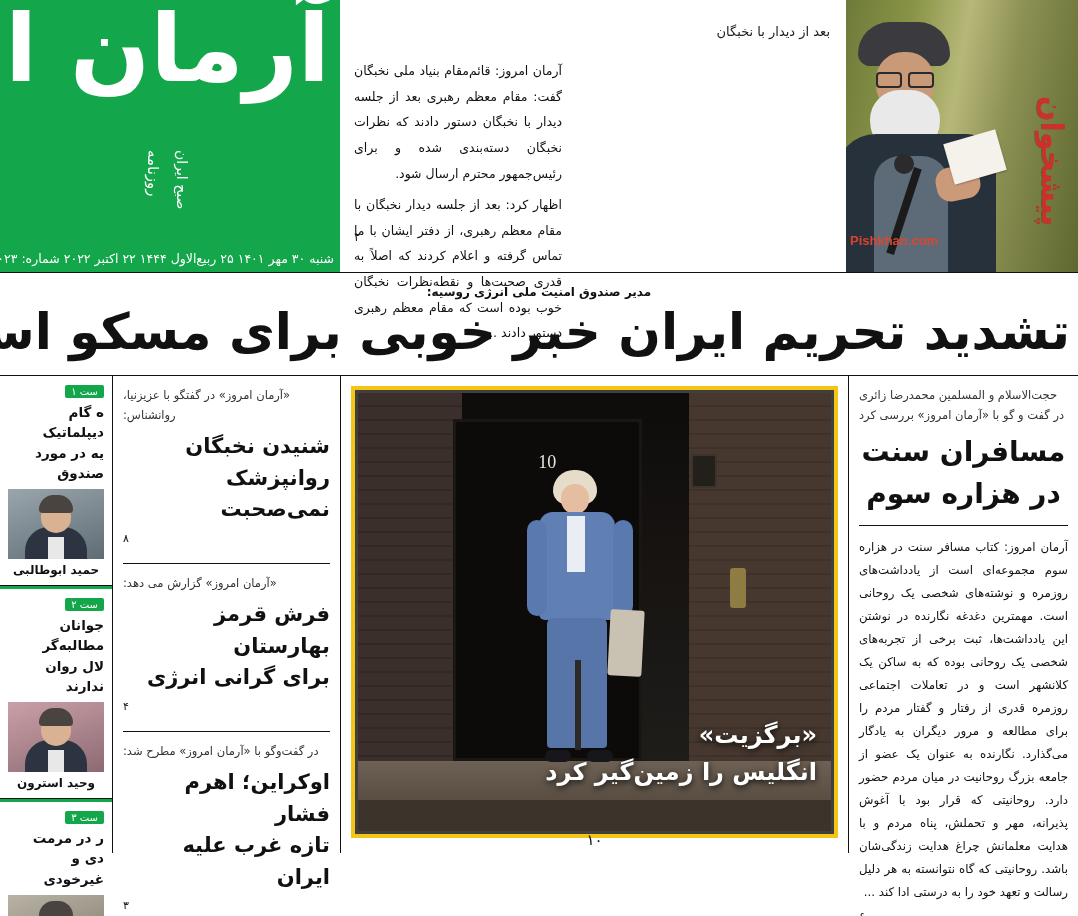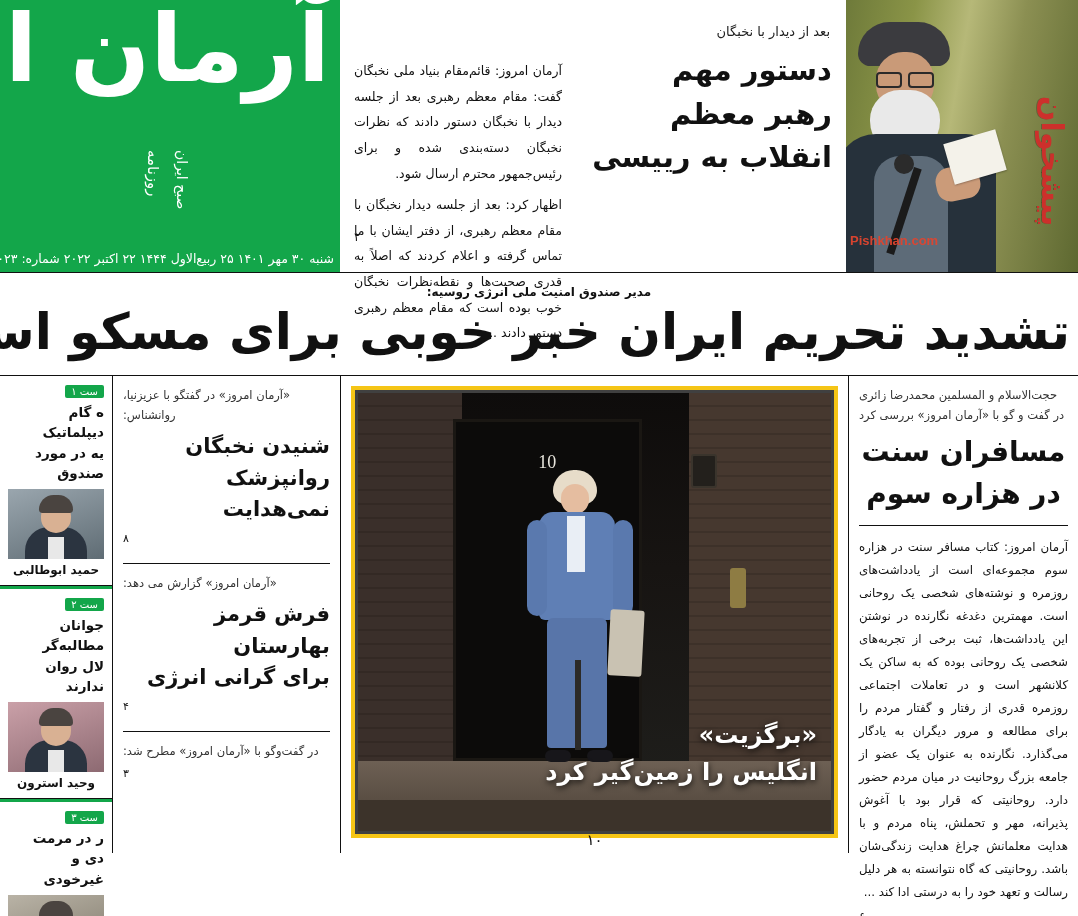--- a/index.html
+++ b/index.html
@@ -344,24 +344,20 @@
         <div class="mic-head"></div>
         <div class="hand"></div>
         <div class="paper"></div>
       </div>
       <div class="wm-red">پیشخوان</div>
       <div class="wm-site">Pishkhan.com</div>
     </div>
 
     <div class="top-head">
       <div class="kicker">بعد از دیدار با نخبگان</div>
-      <div class="top-title">
-        <span class="l2">دستور مهم</span>
-        <span class="l2">رهبر معظم انقلاب به رییسی</span>
-      </div>
     </div>
 
     <div class="top-lead">
       <div>آرمان امروز: قائم‌مقام بنیاد ملی نخبگان گفت: مقام معظم رهبری بعد از جلسه دیدار با نخبگان دستور دادند که نظرات نخبگان دسته‌بندی شده و برای رئیس‌جمهور محترم ارسال شود.</div>
       <div style="height:6px"></div>
       <div>اظهار کرد: بعد از جلسه دیدار نخبگان با مقام معظم رهبری، از دفتر ایشان با ما تماس گرفته و اعلام کردند که اصلاً به قدری صحبت‌ها و نقطه‌نظرات نخبگان خوب بوده است که مقام معظم رهبری دستور دادند ...</div>
       <div class="page-num">٢</div>
     </div>
 
     <div class="masthead">
@@ -428,34 +424,38 @@
         </div>
       </div>
       <div class="photo-pnum">١٠</div>
     </div>
 
     <div class="col col-left">
       <div class="item">
         <div class="item-kicker">«آرمان امروز» در گفتگو با عزیز‌نیا، روانشناس:</div>
         <div class="item-title">
           <span style="display:block">شنیدن نخبگان</span>
-          <span style="display:block">روانپزشک نمی‌هدایت</span>
+          <span style="display:block">روانپزشک نمی‌صحبت</span>
         </div>
         <span class="pnum">٨</span>
       </div>
       <div class="item">
         <div class="item-kicker">«آرمان امروز» گزارش می دهد:</div>
         <div class="item-title">
           <span style="display:block">فرش قرمز بهارستان</span>
           <span style="display:block">برای گرانی انرژی</span>
         </div>
         <span class="pnum">۴</span>
       </div>
       <div class="item">
         <div class="item-kicker">در گفت‌وگو با «آرمان امروز» مطرح شد:</div>
+        <div class="item-title">
+          <span style="display:block">اوکراین؛ اهرم فشار</span>
+          <span style="display:block">تازه غرب علیه ایران</span>
+        </div>
         <span class="pnum">٣</span>
       </div>
 
     </div>
 
     <div class="col col-far-left">
       <div class="side-card">
         <span class="side-tag">ست ١</span>
         <div class="side-title">
           <span style="display:block">ه گام دیپلماتیک</span>

